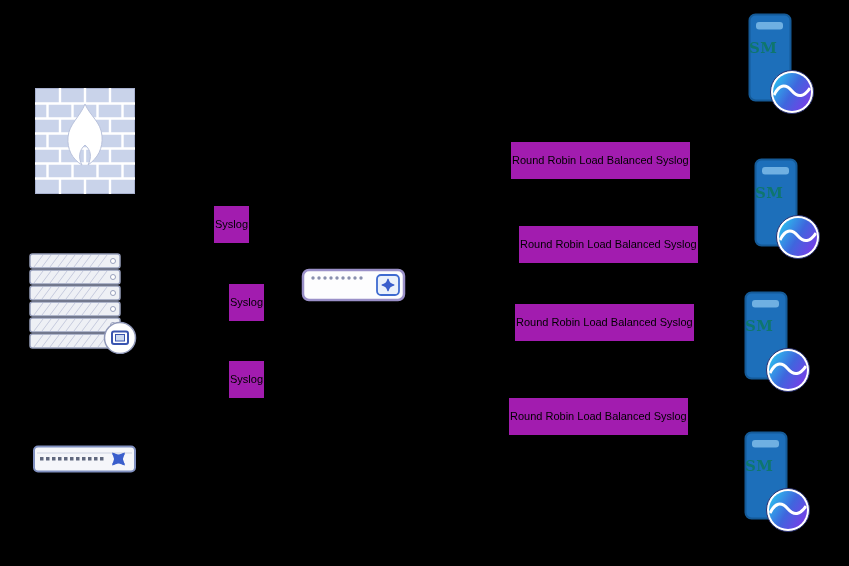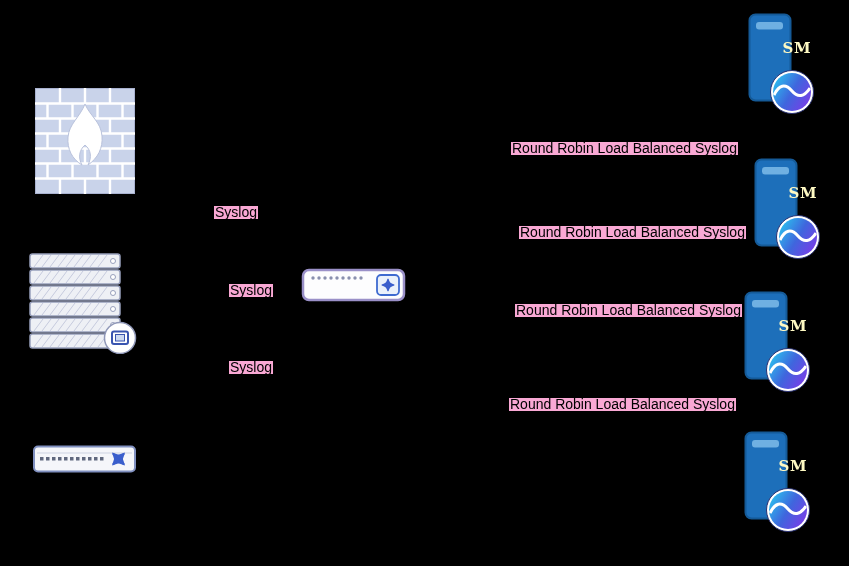--- a/index.html
+++ b/index.html
@@ -7,33 +7,33 @@
   #canvas {
     position:relative;
     width:849px; height:566px;
     background:#000;
     overflow:hidden;
     font-family:"Liberation Sans", sans-serif;
   }
   .node { position:absolute; }
   .edge-label {
     position:absolute;
-    background:#f9a8d4;
+    background:#a21caf;
     color:#000000;
-    font-size:14px;
+    font-size:11px;
     line-height:13px;
-    padding:0 1px;
+    padding:12px 1px;
     white-space:nowrap;
   }
   .sm-label {
     position:absolute;
     left:1px; top:26px;
     width:62px;
-    text-align:right;
-    color:#fef9c3;
+    text-align:left;
+    color:#0f766e;
     font-family:"DejaVu Serif", serif;
     font-size:15px;
     font-weight:bold;
     letter-spacing:.5px;
   }
 </style>
 </head>
 <body>
 
 <svg width="0" height="0" style="position:absolute">

